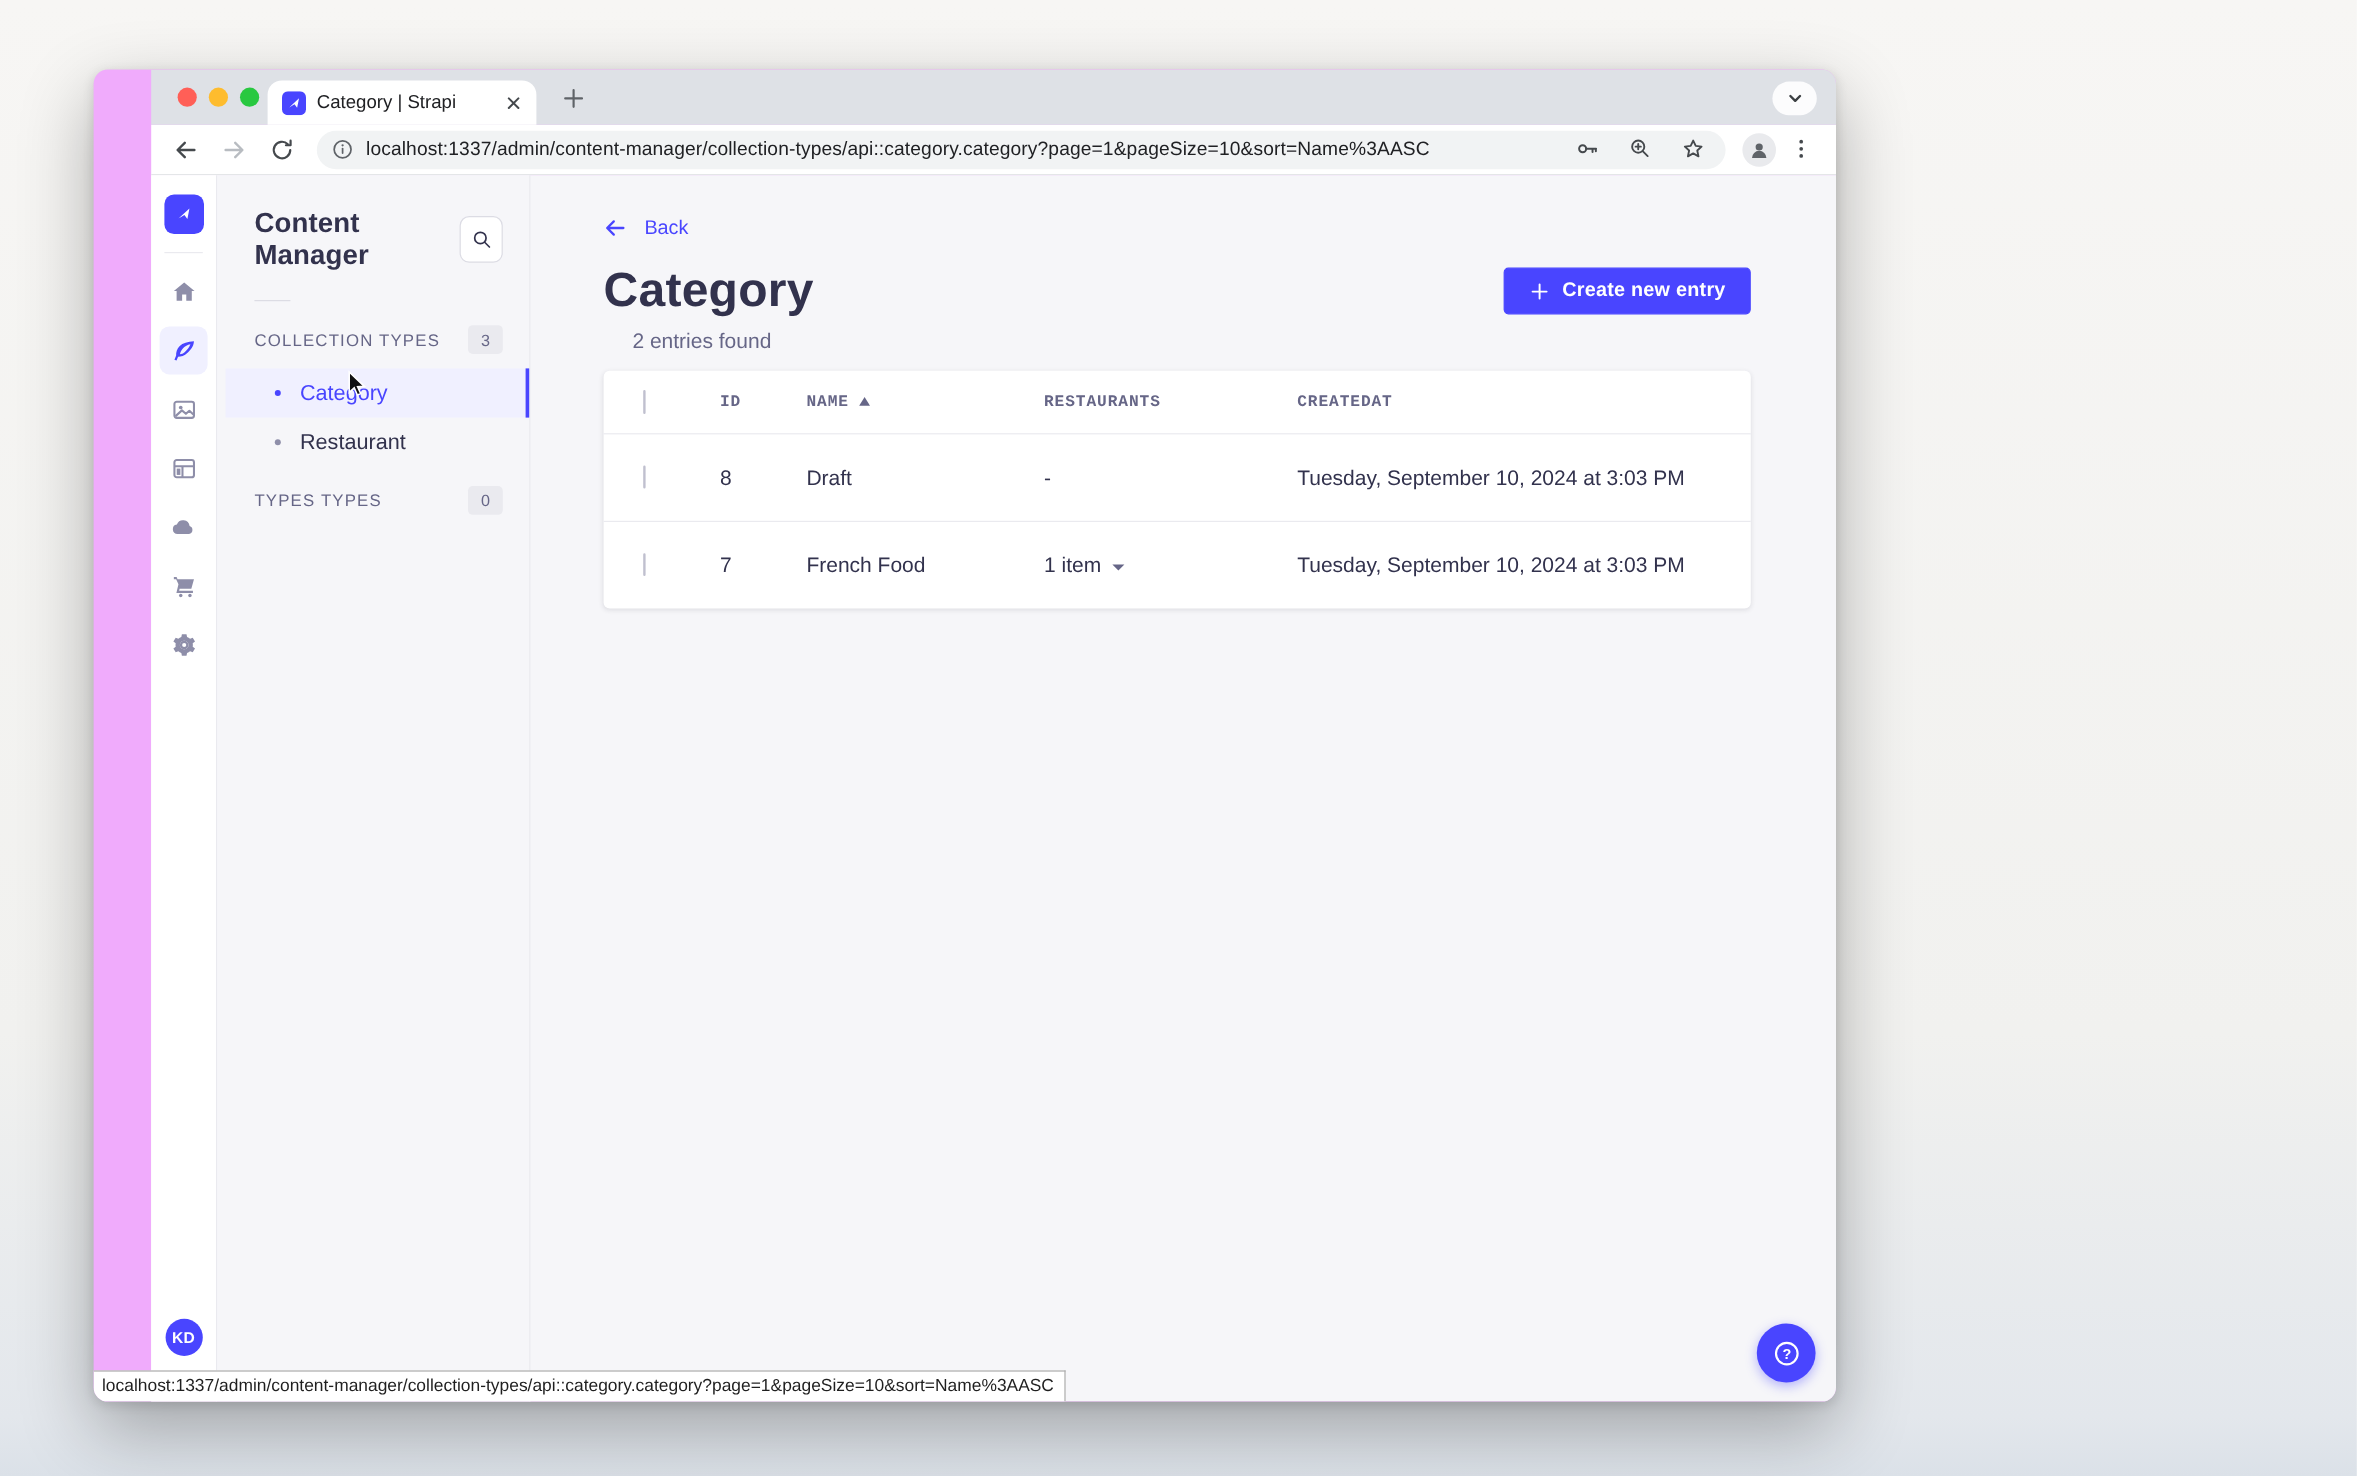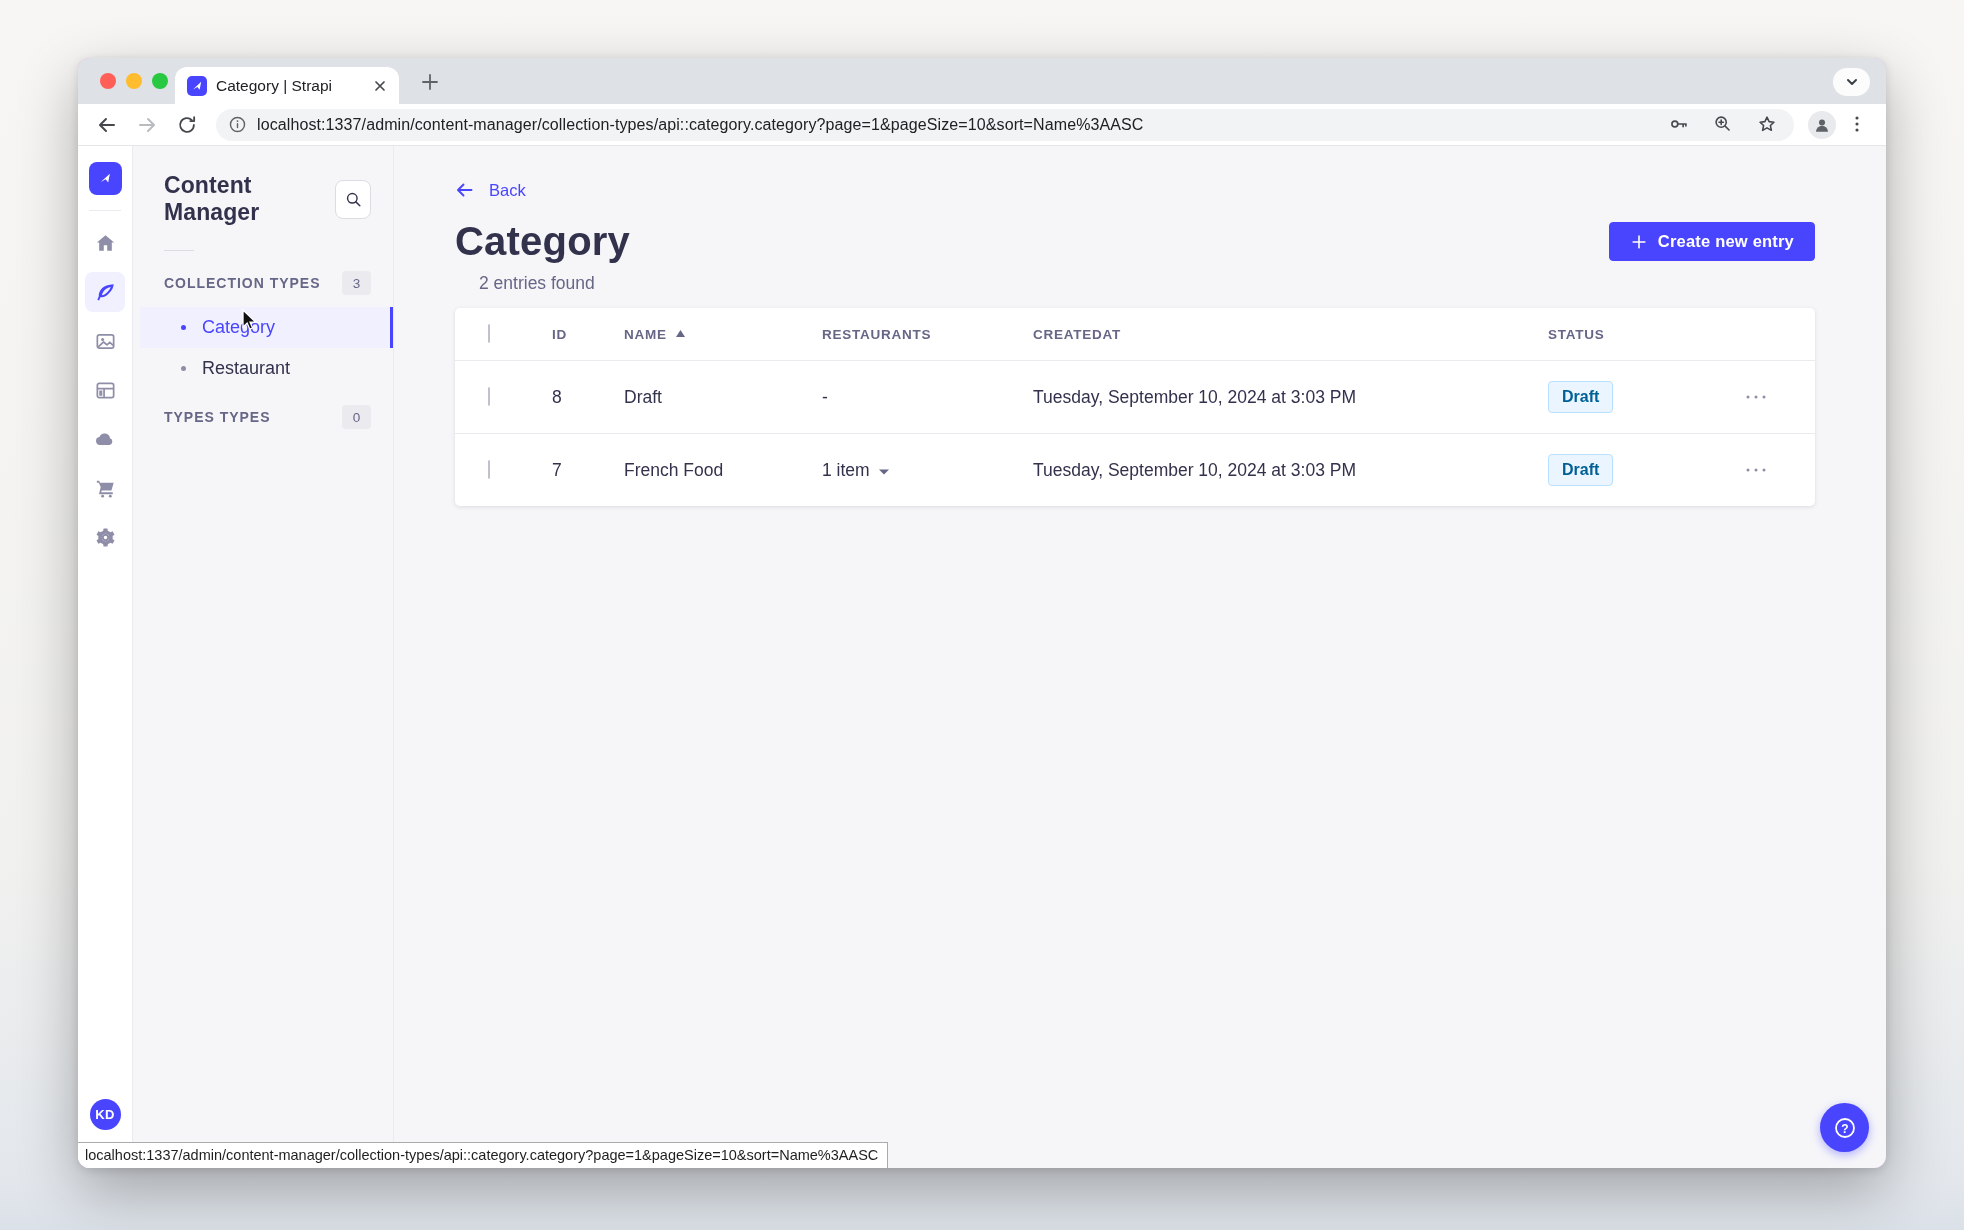--- a/index.html
+++ b/index.html
@@ -6,24 +6,24 @@
   html,body { width:1964px; height:1230px; overflow:hidden; }
   body {
     font-family:"Liberation Sans","DejaVu Sans",sans-serif;
     background:linear-gradient(180deg,#f7f6f4 0%,#f1f1ef 70%,#e3e7ec 96%,#dbe1e8 100%);
     position:relative; color:#32324d;
   }
   svg { display:block; }
 
   
   .window {
-    position:absolute; left:78px; top:58px; width:1808px; height:1110px;
+    position:absolute; left:78px; top:58px; width:1452px; height:1110px;
     border-radius:12px; background:#f0abfc; overflow:hidden;
     box-shadow:0 22px 60px rgba(0,0,0,.30), 0 2px 10px rgba(0,0,0,.12);
-    display:flex; flex-direction:column;
+    display:flex; flex-direction:column;padding-left:48px;
   }
   .tabstrip { height:46px; background:#dee1e6; position:relative; flex:none; }
   .lights { position:absolute; left:22px; top:15px; display:flex; gap:10px; }
   .light { width:16px; height:16px; border-radius:50%; }
   .light.r { background:#ff5f57; } .light.y { background:#febc2e; } .light.g { background:#28c840; }
   .tab {
     position:absolute; left:97px; bottom:0; width:224px; height:37px;
     background:#fff; border-radius:12px 12px 0 0;
     display:flex; align-items:center; padding:0 10px 0 12px; gap:9px;
   }
@@ -69,21 +69,21 @@
     font-size:13px; font-weight:bold; display:flex; align-items:center; justify-content:center;
     margin-bottom:38px; letter-spacing:.3px;
   }
 
   .subnav { width:261px; background:#f6f6f9; border-right:1px solid #eaeaef; flex:none; padding-top:26px; position:relative; }
   .subnav-head { display:flex; align-items:center; justify-content:space-between; padding:0 22px 0 31px; }
   .subnav-title { font-size:23px; font-weight:bold; color:#32324d; letter-spacing:.1px; }
   .subnav-search { width:39px; height:39px; border-radius:8px; border:1px solid #dcdce4; background:#fff; display:flex; align-items:center; justify-content:center; color:#32324d; }
   .subnav-div { border-top:1px solid #dcdce4; width:30px; margin:24px 0 14px 31px; }
   .section-head { display:flex; align-items:center; justify-content:space-between; padding:6px 22px 10px 31px; }
-  .section-label { font-size:14px; font-weight:bold; color:#666687; letter-spacing:.07em; }
+  .section-label { font-size:14px; font-weight:normal; color:#666687; letter-spacing:.07em; }
   .count-badge { min-width:29px; height:24px; background:#eaeaef; border-radius:4px; color:#666687; font-size:13.5px; display:flex; align-items:center; justify-content:center; padding:0 7px; }
   .ct-list { list-style:none; margin:2px 0 10px; }
   .ct-item { height:41px; display:flex; align-items:center; gap:16px; padding-left:41px; margin-left:7px; font-size:18px; color:#32324d; position:relative; }
   .bullet { width:5px; height:5px; border-radius:50%; background:#8e8ea9; flex:none; }
   .ct-item.active { background:#f0f0ff; color:#4945ff; border-right:3px solid #4945ff; }
   .ct-item.active .bullet { background:#4945ff; }
   .cursor-arrow { position:absolute; left:106px; top:162px; pointer-events:none; z-index:5; }
 
   .main { flex:1; padding:34px 71px 0 61px; position:relative; min-width:0; }
   .back-link { display:inline-flex; align-items:center; gap:14px; color:#4945ff; font-size:16.5px; }
@@ -98,21 +98,21 @@
   .icon-btn-sq { width:40px; height:40px; border:1px solid #e4e4ef; background:transparent; border-radius:6px; display:flex; align-items:center; justify-content:center; color:#32324d; }
   .filters-btn {
     height:34px; border:1px solid #dcdce4; background:#fff; border-radius:4px;
     display:inline-flex; align-items:center; gap:10px; padding:0 16px; color:#32324d;
     font-size:15.5px; font-weight:bold; margin-left:4px;
   }
   .settings-btn { margin-left:auto; border:1px solid #dcdce4; background:#fff; color:#666687; }
 
   .table-card { margin-top:14px; background:#fff; border-radius:5px; box-shadow:0 1px 4px rgba(33,33,52,.12); }
   .trow { display:flex; align-items:center; }
-  .thead { height:52px; }
+  .thead { height:52px;font-family:Liberation Mono, monospace; }
   .drow { height:73px; border-top:1px solid #eaeaef; }
   .c-select { width:97px; flex:none; padding-left:33px; }
   .c-id { width:72px; flex:none; }
   .c-name { width:198px; flex:none; display:flex; align-items:center; gap:8px; }
   .c-rest { width:211px; flex:none; display:flex; align-items:center; gap:8px; }
   .c-date { width:515px; flex:none; }
   .c-status { width:196px; flex:none; }
   .c-actions { flex:1; display:flex; align-items:center; }
   .th { font-size:13.5px; font-weight:bold; color:#666687; letter-spacing:.055em; }
   .td { font-size:17.5px; color:#32324d; }

